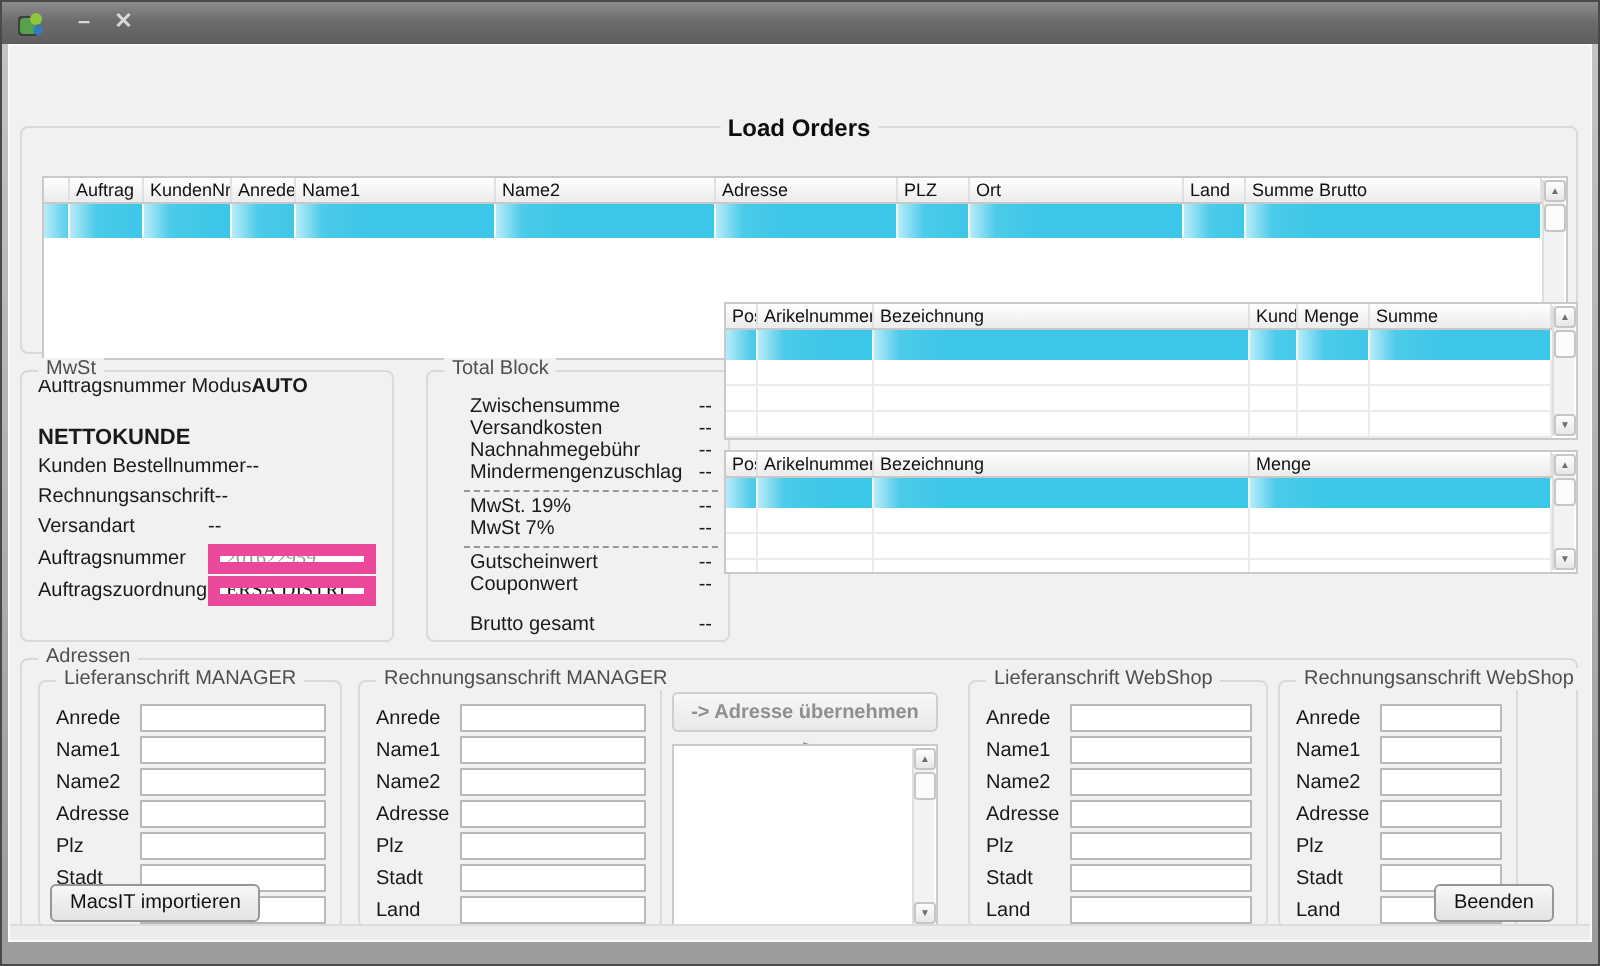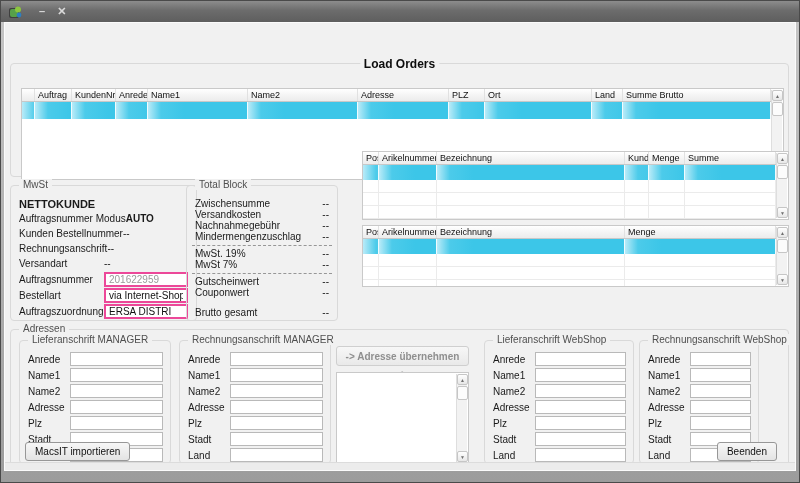--- a/index.html
+++ b/index.html
@@ -28,21 +28,21 @@
     background:#f1f1f1;box-shadow:inset 0 0 0 1px #fbfbfb;
   }
   .statusline{position:absolute;left:1px;right:1px;bottom:1px;height:8px;border-top:1px solid #dcdcdc;background:#ececec;}
   
   .group{position:absolute;border:1px solid #d9d9d9;border-radius:4px;margin-top:35px;}
   .legend{position:absolute;top:-7px;left:8px;background:#f1f1f1;padding:0 4px;color:#4f4f4f;white-space:nowrap;}
   .legend.center{left:50%;transform:translateX(-50%);font-weight:bold;font-size:12px;color:#0d0d0d;}
   
   #grp-orders {left:6px;  top:6px;   width:779px;height:114px;}
   #grp-info   {left:6px;  top:128px; width:187px;height:136px;}
-  #grp-total  {left:182px;top:128px; width:152px;height:136px;}
+  #grp-total  {left:209px;top:128px; width:152px;height:136px;padding-left:13px;}
   #grp-adr    {left:6px;  top:272px; width:779px;height:141px;}
   .agroup{position:absolute;top:10px;width:152px;height:124px;border:1px solid #d9d9d9;border-radius:4px;}
   .ag0{left:8px;}.ag1{left:168px;}.ag2{left:473px;width:150px;}.ag3{left:628px;width:120px;}
   
   .grid{position:absolute;background:#fff;border:1px solid #c9c9c9;overflow:hidden;padding-right:12px;}
   #grid-orders{left:10px;top:24px;width:763px;height:92px;}
   #grid-pos   {left:358px;top:129px;width:427px;height:69px;}
   #grid-qty   {left:358px;top:203px;width:427px;height:62px;}
   .hdr{display:flex;height:13px;background:linear-gradient(#ffffff,#f3f3f3 60%,#ececec);border-bottom:1px solid #c8c8c8;}
   .hc{border-right:1px solid #e1e1e1;padding:1px 0 0 3px;font-size:9px;color:#111;
@@ -63,22 +63,22 @@
   .arr.up{top:0;}.arr.dn{bottom:0;}
   .thumb{position:absolute;left:0;top:12px;width:11px;height:14px;background:#fcfcfc;border:1px solid #c6c6c6;border-radius:2px;}
   
   .irow{display:flex;align-items:center;margin:0 8px;height:15px;}
   .irow.first{margin-top:10px;height:15px;}
   .irow .lab{flex:1;white-space:nowrap;}
   .irow .val{width:84px;}
   .bold{font-weight:bold;}
   .netto{font-size:11px;font-weight:bold;}
   .irow.inprow{height:16px;}
-  .iinput{width:84px;height:15px;border:2px solid #ec4899;background:#fff;
-          font-family:Liberation Sans, sans-serif;font-size:10px;padding:0 3px;color:#111;}
+  .iinput{width:84px;height:15px;border:6px solid #ec4899;background:#fff;
+          font-family:Liberation Serif, serif;font-size:10px;padding:0 3px;color:#111;}
   .iinput.dis{color:#9a9a9a;}
   
   .trow{display:flex;align-items:center;margin:0 8px;height:11px;}
   .trow.firstT{margin-top:12px;align-items:flex-end;}
   .trow .lab{flex:1;white-space:nowrap;}
   .trow .val{text-align:right;}
   .tdiv{border-top:1px dashed #979797;margin:3px 5px 2px;}
   .trow.gap{margin-top:9px;}
   
   .afield{display:flex;align-items:center;margin:0 7px 0 8px;height:16px;}
@@ -150,46 +150,42 @@
             <span class="arr up">▲</span>
             <span class="thumb"></span>
             <span class="arr dn">▼</span>
           </div>
         </div>
     </div>
 
     <div class="group" id="grp-info">
       <span class="legend">MwSt</span>
       <div id="info-rows">
-          <div class="irow first">
-            <span class="lab netto">NETTOKUNDE</span>
-          </div>
           <div class="irow">
             <span class="lab">Auftragsnummer Modus</span>
             <span class="val bold">AUTO</span>
           </div>
+          <div class="irow first">
+            <span class="lab netto">NETTOKUNDE</span>
+          </div>
           <div class="irow">
             <span class="lab">Kunden Bestellnummer</span>
             <span class="val">--</span>
           </div>
           <div class="irow">
             <span class="lab">Rechnungsanschrift</span>
             <span class="val">--</span>
           </div>
           <div class="irow">
             <span class="lab">Versandart</span>
             <span class="val">--</span>
           </div>
           <div class="irow inprow">
             <span class="lab">Auftragsnummer</span>
             <input class="iinput dis" readonly="readonly" value="201622959" style="">
-          </div>
-          <div class="irow inprow">
-            <span class="lab">Bestellart</span>
-            <input class="iinput" value="via Internet-Shop" style="">
           </div>
           <div class="irow inprow">
             <span class="lab">Auftragszuordnung</span>
             <input class="iinput" value="ERSA DISTRI" style="">
           </div>
         </div>
     </div>
 
     <div class="group" id="grp-total">
       <span class="legend">Total Block</span>

